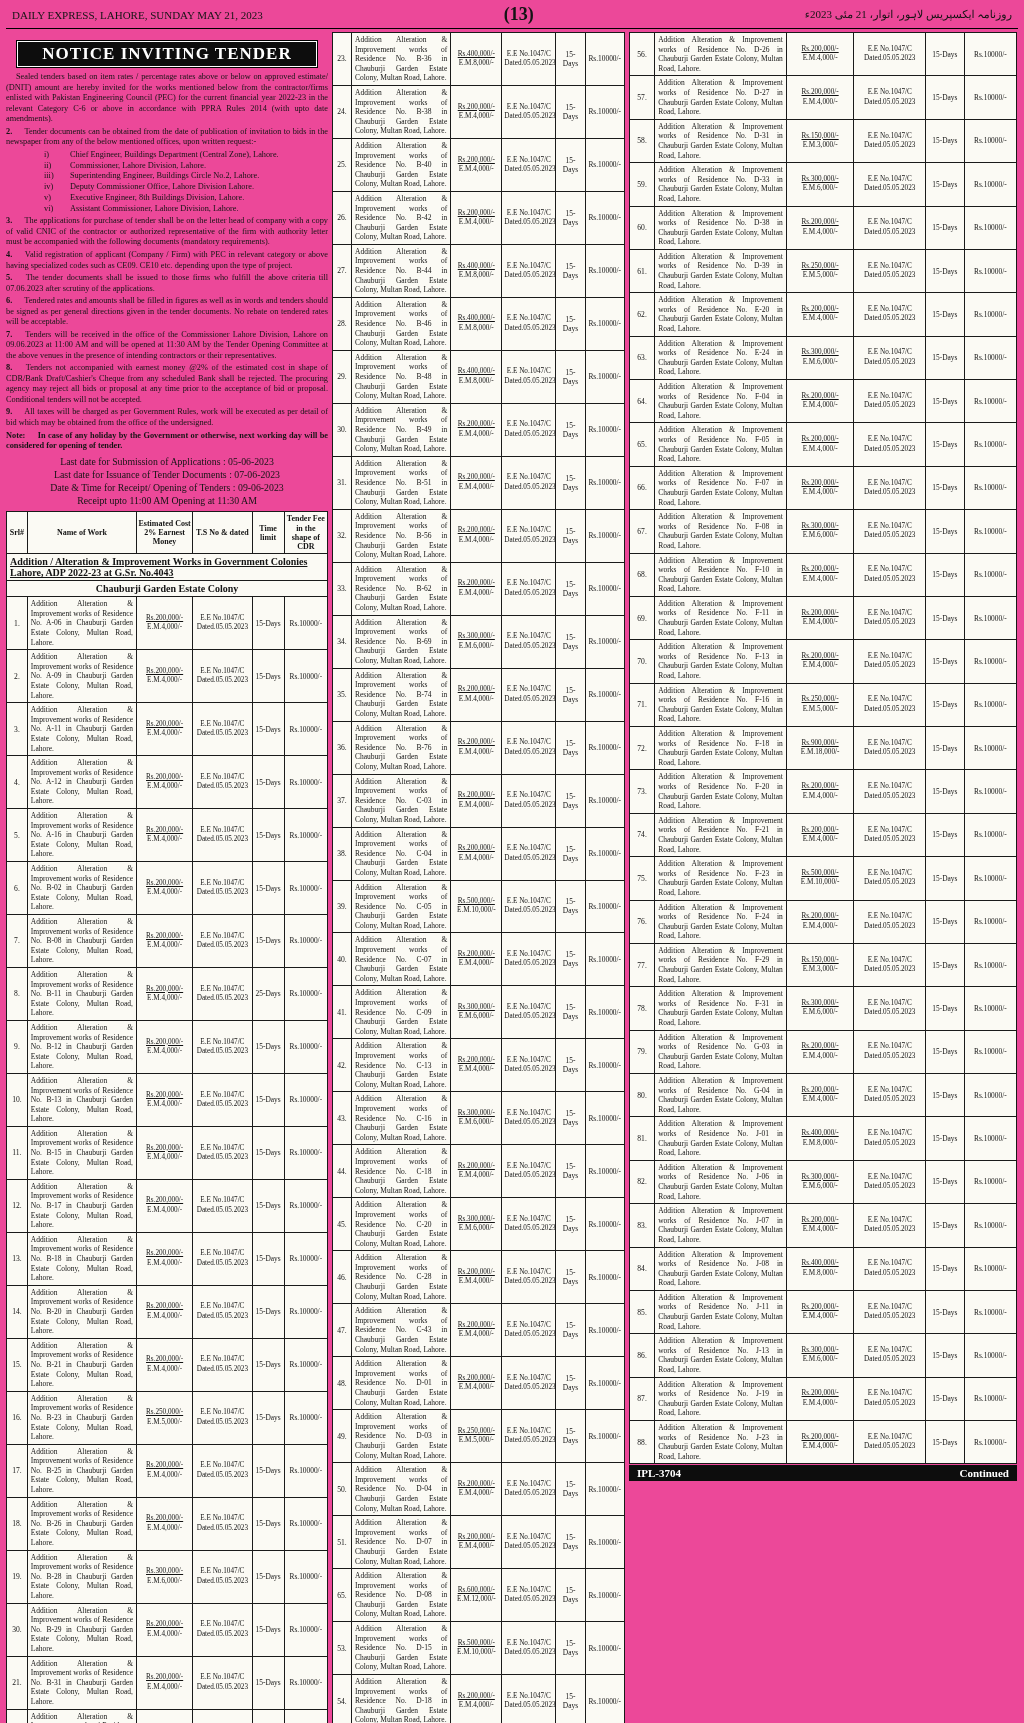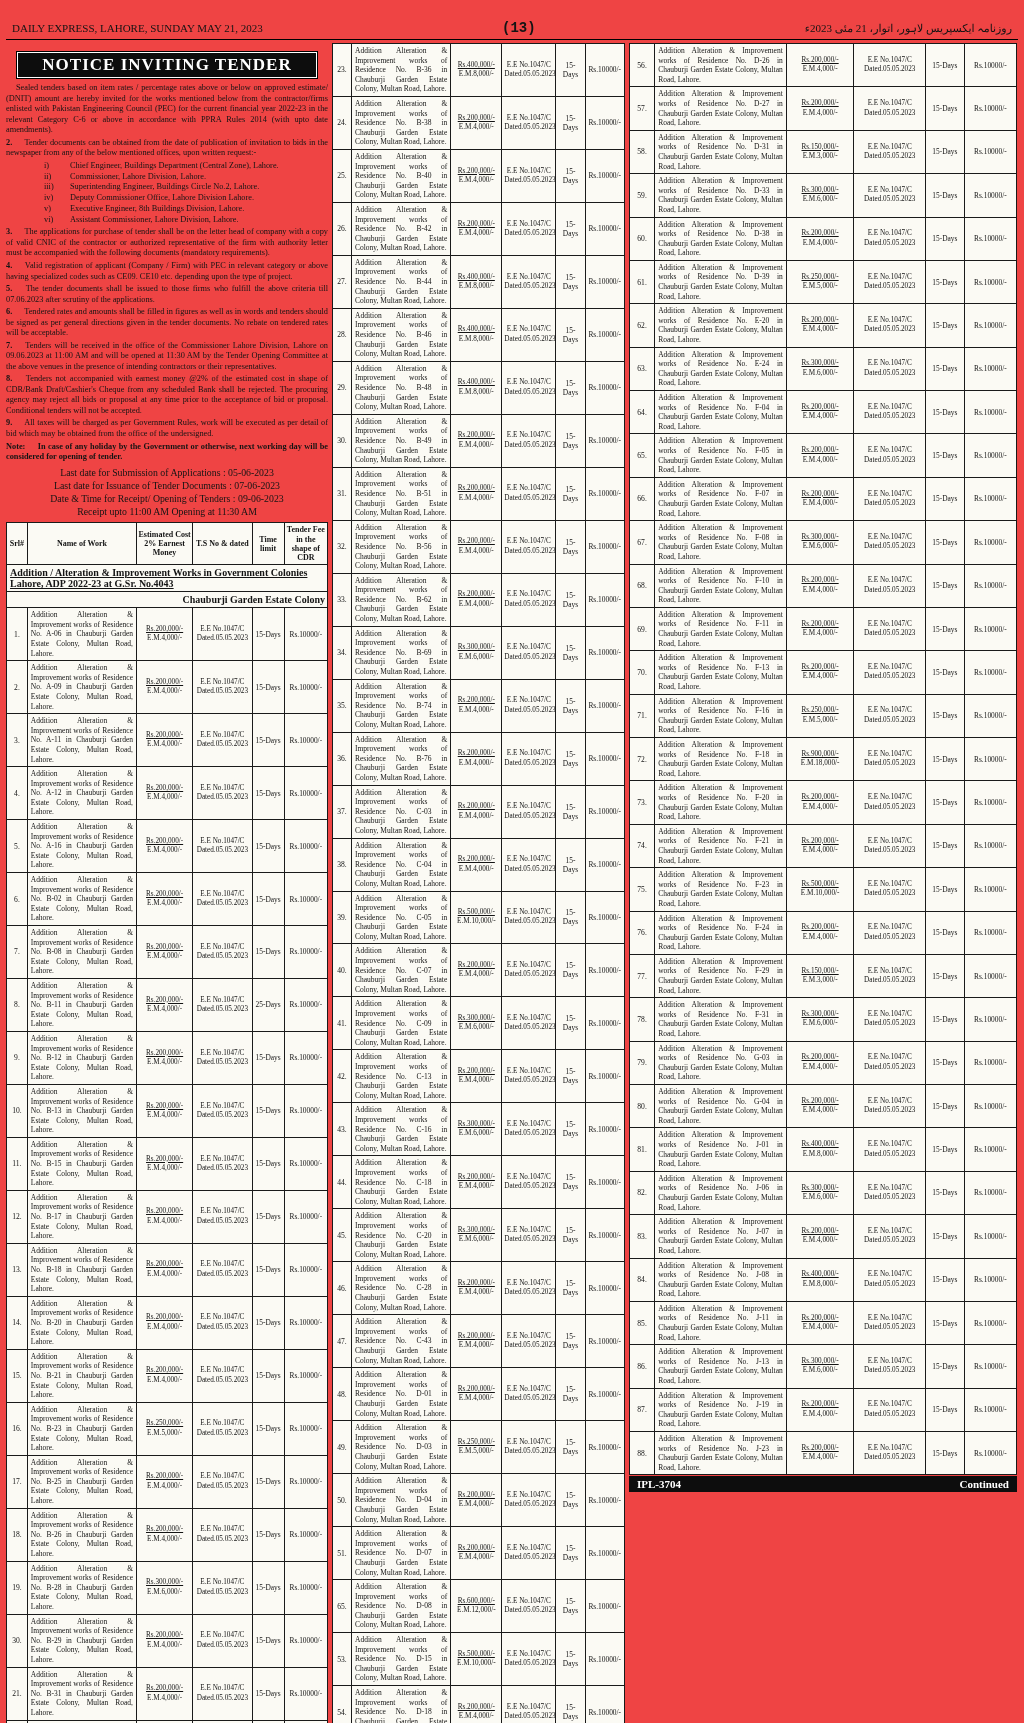--- a/index.html
+++ b/index.html
@@ -1,24 +1,24 @@
 <!DOCTYPE html>
 <html><head>
 <meta charset="utf-8">
 <style>
   html,body{margin:0;padding:0;background:#d8d6cf;}
   .page{
-    width:1024px;height:1723px;margin:0 auto;background:#ef4444;color:#141414;
+    width:1024px;height:1723px;margin:0 auto;background:#ec4899;color:#141414;
     font-family:"Liberation Serif", serif;position:relative;overflow:hidden;
-    box-sizing:border-box;padding:18px 6px;
+    box-sizing:border-box;padding:2px 6px;
   }
   
   .masthead{display:flex;justify-content:space-between;align-items:center;
     border-bottom:1.5px solid #000;padding:2px 6px 3px 6px;font-size:11px;}
-  .masthead .pn{font-weight:bold;font-size:14px;font-family:Liberation Mono, monospace;}
+  .masthead .pn{font-weight:bold;font-size:18px;}
   .masthead .urdu{direction:rtl;font-size:11px;margin-left:30px;}
   
   .columns{display:flex;gap:4px;padding-top:3px;align-items:flex-start;}
   .col-left{width:322px;flex:0 0 322px;}
   .col-mid{width:293px;flex:0 0 293px;}
   .col-right{width:388px;flex:0 0 388px;display:flex;flex-direction:column;}
   
   .notice-title{
     background:#0d0d0d;color:#fff;text-align:center;font-weight:bold;
     font-size:17px;letter-spacing:1px;padding:3px 0;margin:8px 10px 4px 10px;
@@ -37,21 +37,21 @@
   table.tender-table{border-collapse:collapse;width:100%;table-layout:fixed;background:#fbfaf4;}
   .tender-table td,.tender-table th{border:1px solid #1a1a1a;padding:1px 2px;vertical-align:middle;box-sizing:border-box;}
   .tender-table th{font-size:8px;line-height:1.15;text-align:center;font-weight:bold;padding:2px 1px;}
   td.srl{font-size:7.6px;text-align:center;}
   td.work{font-size:7.5px;line-height:1.28;text-align:justify;padding:2px 3px;}
   td.cost,td.ts{font-size:7.2px;text-align:center;line-height:1.3;}
   td.cost .u{text-decoration:underline;display:block;}
   td.cost span,td.ts span{display:block;}
   td.days,td.fee{font-size:7.4px;text-align:center;}
   tr.section-a td{font-size:10px;font-weight:bold;text-decoration:underline;text-align:left;padding:2px 3px;}
-  tr.section-b td{font-size:10px;font-weight:bold;text-align:right;padding:2px;}
+  tr.section-b td{font-size:10px;font-weight:bold;text-align:center;padding:2px;}
   
   .ipl-bar{background:#0d0d0d;color:#fff;font-weight:bold;font-size:11px;
     display:flex;justify-content:space-between;padding:2px 8px;margin-top:1px;}
 </style>
 </head>
 <body>
 
 <div class="page">
 
   <div class="masthead">

